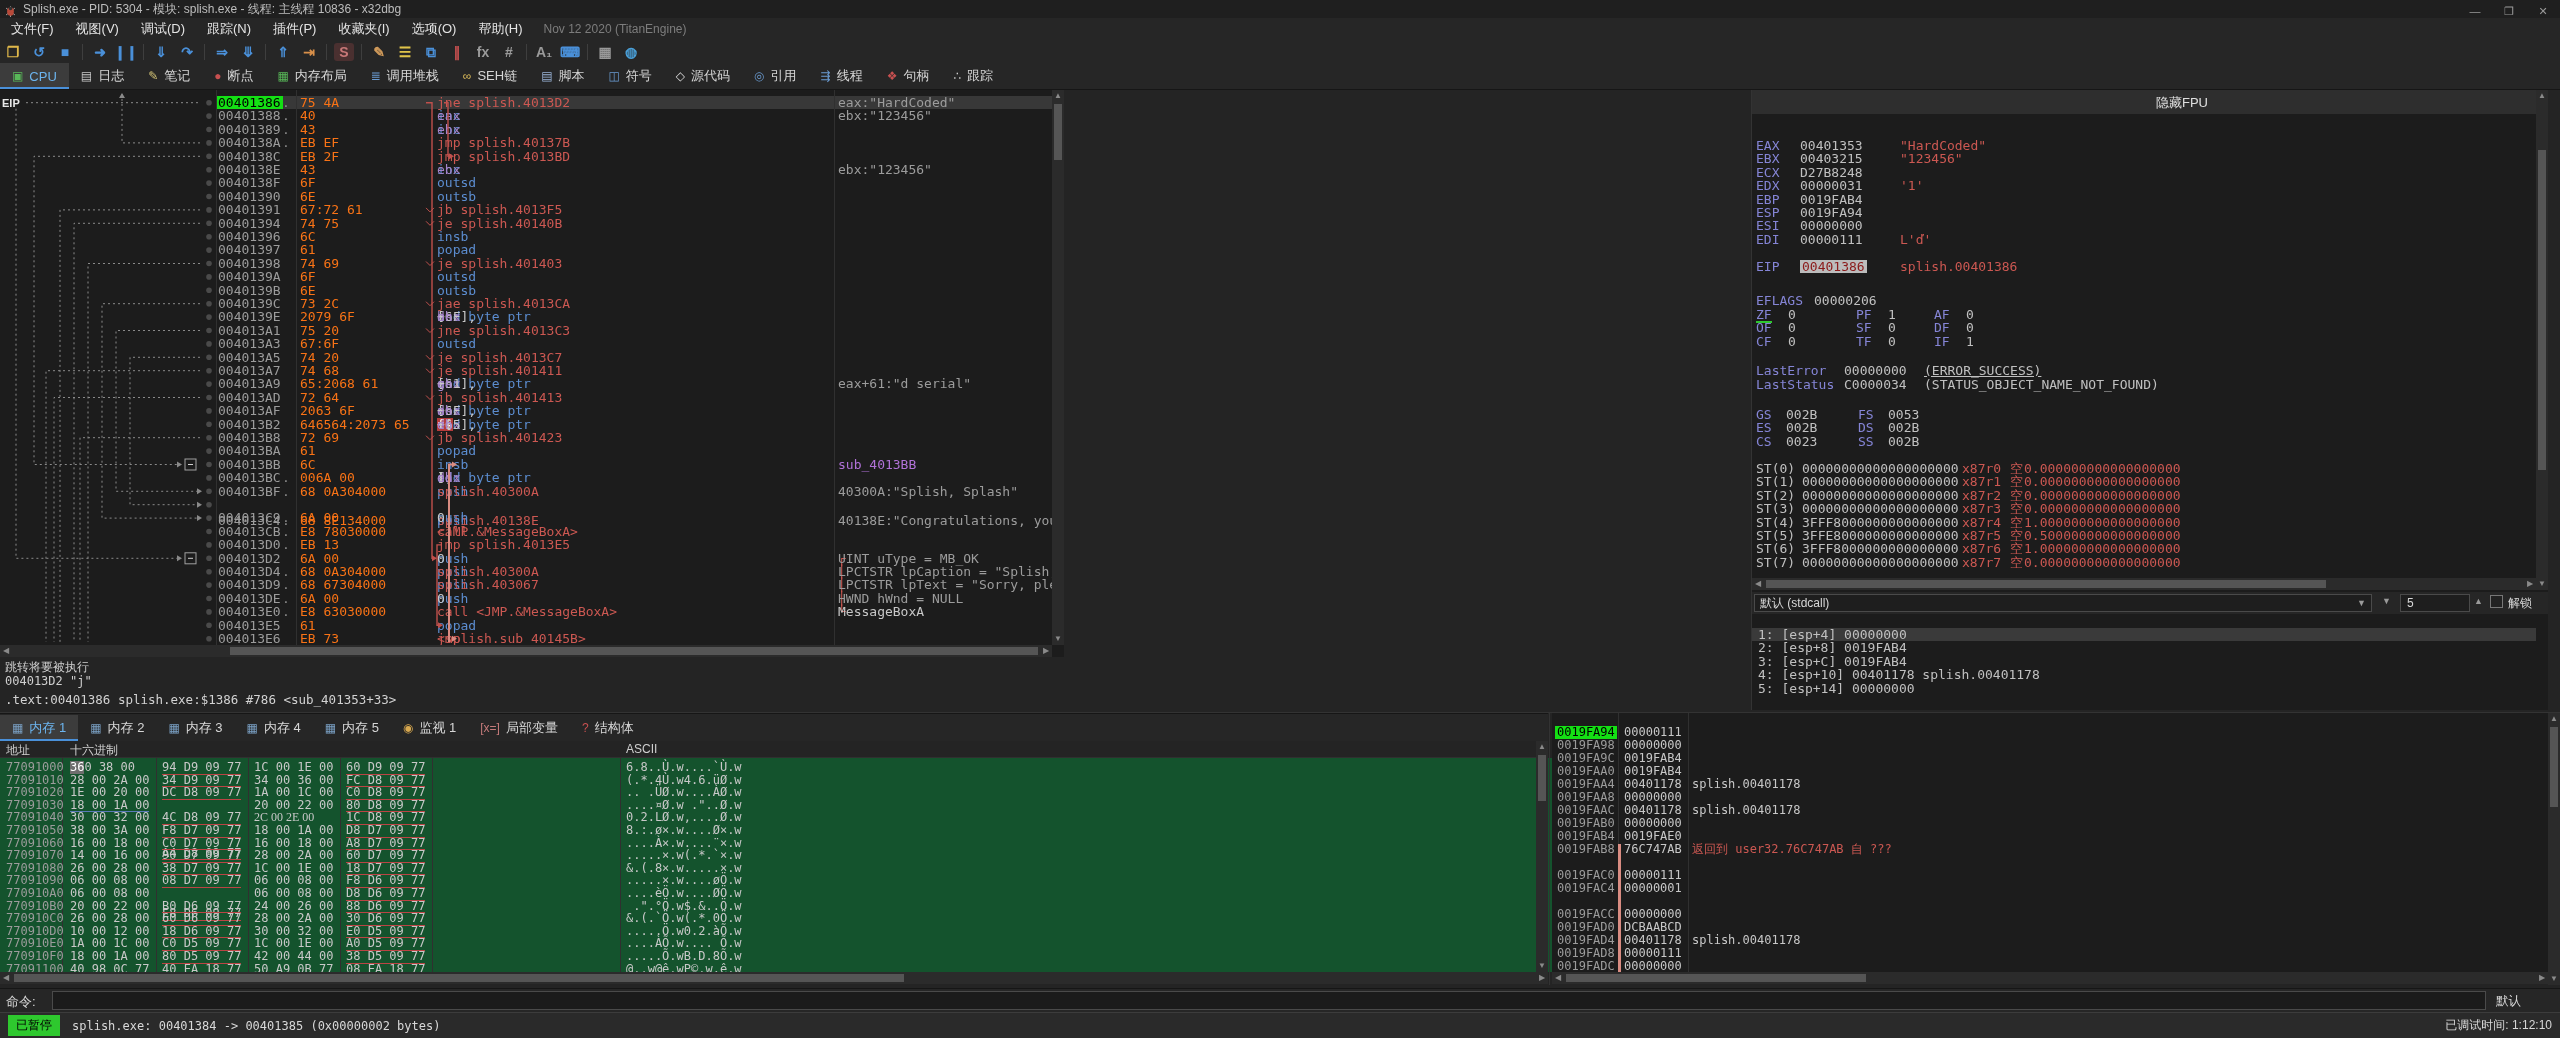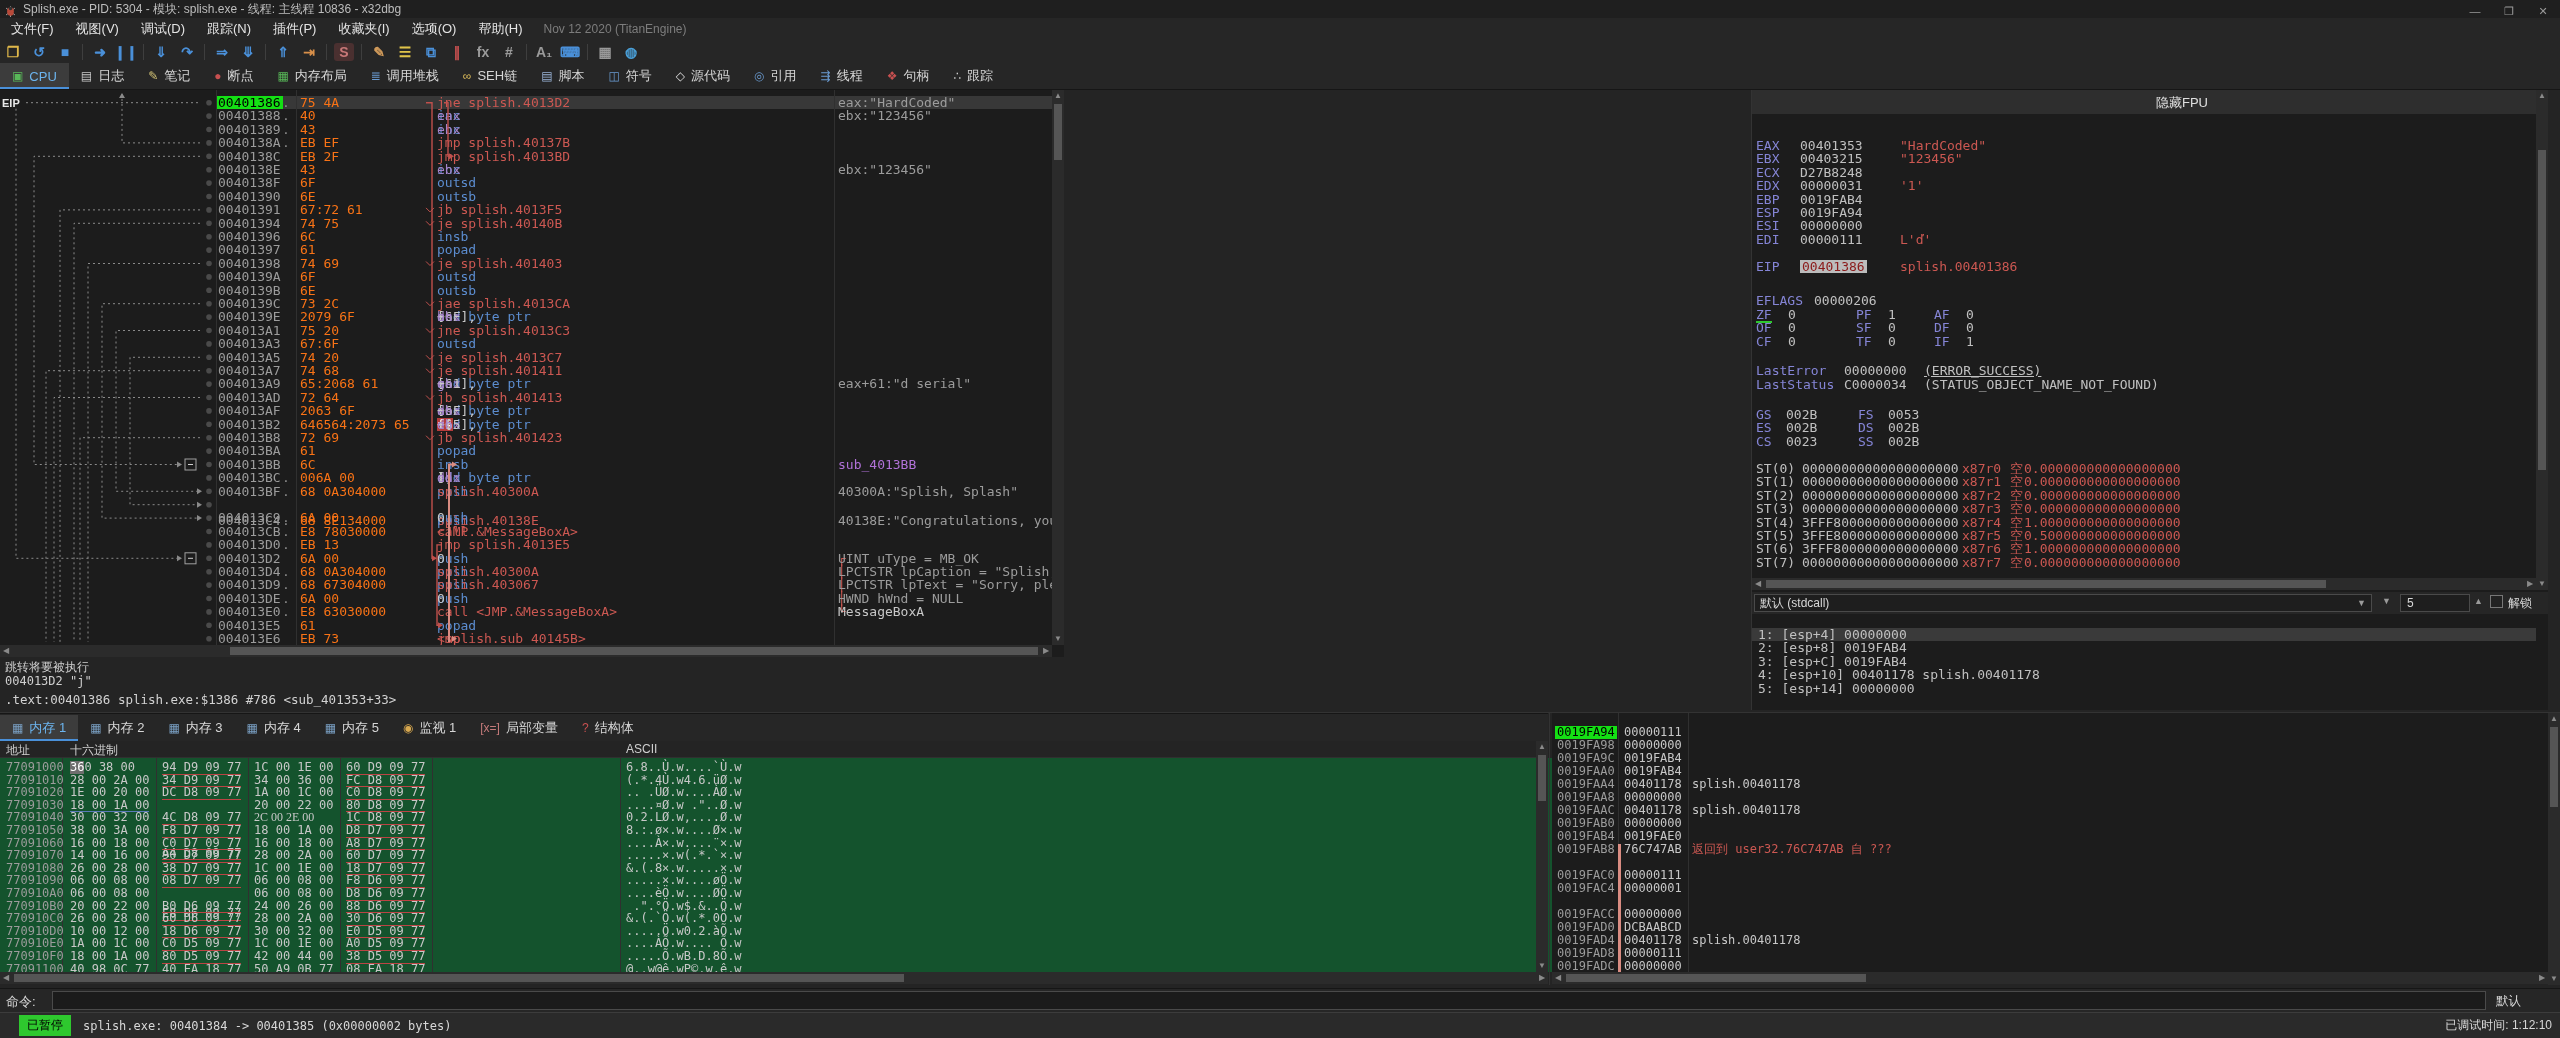--- a/index.html
+++ b/index.html
@@ -133,21 +133,21 @@
     border-top:1px solid #161616; }
   #cmdlabel { position:absolute; left:6px; top:4px; font-size:13px; color:#d6d6d6; }
   #cmdinput { position:absolute; left:52px; top:2px; width:2434px; height:19px;
     background:#1b1b1b; border:1px solid #4a4a4a; color:#d0d0d0;
     font-family:"DejaVu Sans Mono",monospace; font-size:12px; padding:0 4px; }
   #cmddrop { position:absolute; left:2496px; top:4px; font-size:12.5px; color:#d6d6d6; }
 
   
   #statusbar { left:0; top:1012px; width:2560px; height:26px; background:#2a2a2a;
     border-top:1px solid #3c3c3c; display:flex; align-items:center; }
-  #pausebadge { background:#2ec82e; color:#000; font-size:12px; padding:2px 8px; margin-left:19px; }
+  #pausebadge { background:#2ec82e; color:#000; font-size:12px; padding:2px 8px; margin-left:8px; }
   #statusmsg { color:#d8d8d8; font-size:12px; margin-left:12px;
     font-family:"DejaVu Sans Mono",monospace; }
   #statustime { margin-left:auto; margin-right:8px; color:#d8d8d8; font-size:12px; }
 
   .vline { position:absolute; width:1px; background:#333; }
   .hline { position:absolute; height:1px; background:#333; }
 </style>
 </head>
 <body>
 

